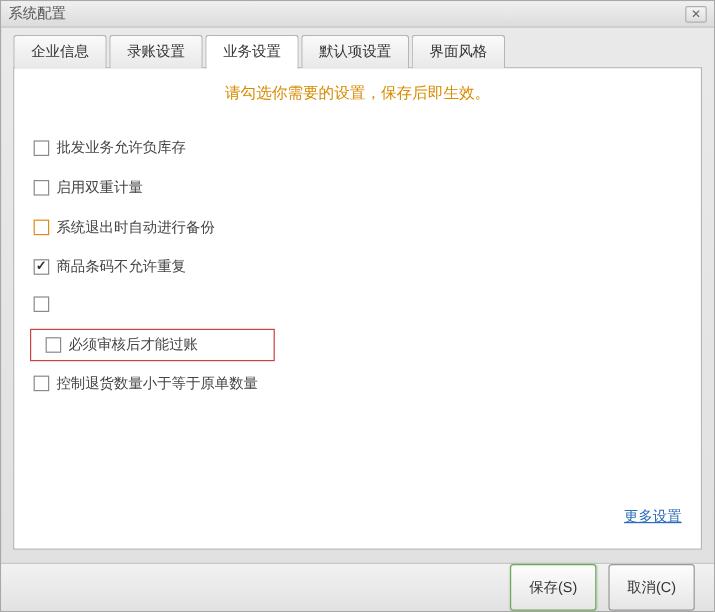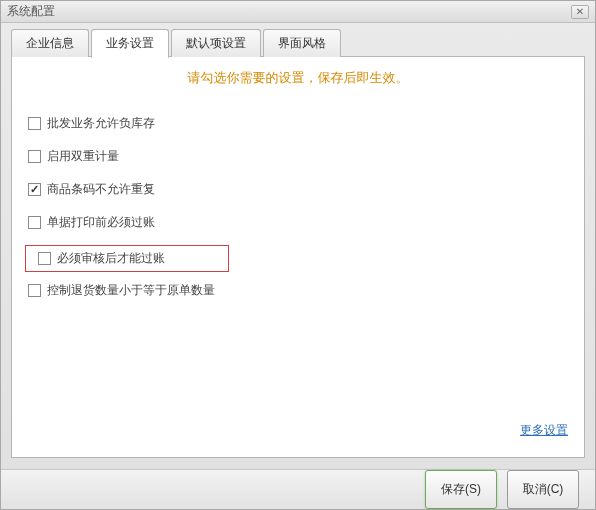--- a/index.html
+++ b/index.html
@@ -189,20 +189,21 @@
 
   <div class="titlebar">
     <span class="titlebar-text">系统配置</span>
     <div class="close-btn">
       <span>✕</span>
     </div>
   </div>
 
   <div class="tabs">
     <div class="tab">企业信息</div>
+    <div class="tab">录账设置</div>
     <div class="tab active">业务设置</div>
     <div class="tab">默认项设置</div>
     <div class="tab">界面风格</div>
   </div>
 
   <div class="content-border">
     <div class="content">
 
       <div class="instruction">请勾选你需要的设置，保存后即生效。</div>
 
@@ -211,29 +212,32 @@
         <div class="option-row">
           <span class="checkbox"></span>
           <span class="option-label">批发业务允许负库存</span>
         </div>
 
         <div class="option-row">
           <span class="checkbox"></span>
           <span class="option-label">启用双重计量</span>
         </div>
 
+        <div class="option-row">
+          <span class="checkbox orange-border"></span>
+          <span class="option-label">系统退出时自动进行备份</span>
+        </div>
 
         <div class="option-row">
           <span class="checkbox checked"></span>
           <span class="option-label">商品条码不允许重复</span>
         </div>
 
         <div class="option-row">
           <span class="checkbox"></span>
-          <span class="option-label">单据打印前必须过账</span>
         </div>
 
         <div class="option-row highlighted">
           <span class="checkbox"></span>
           <span class="option-label">必须审核后才能过账</span>
         </div>
 
         <div class="option-row">
           <span class="checkbox"></span>
           <span class="option-label">控制退货数量小于等于原单数量</span>

